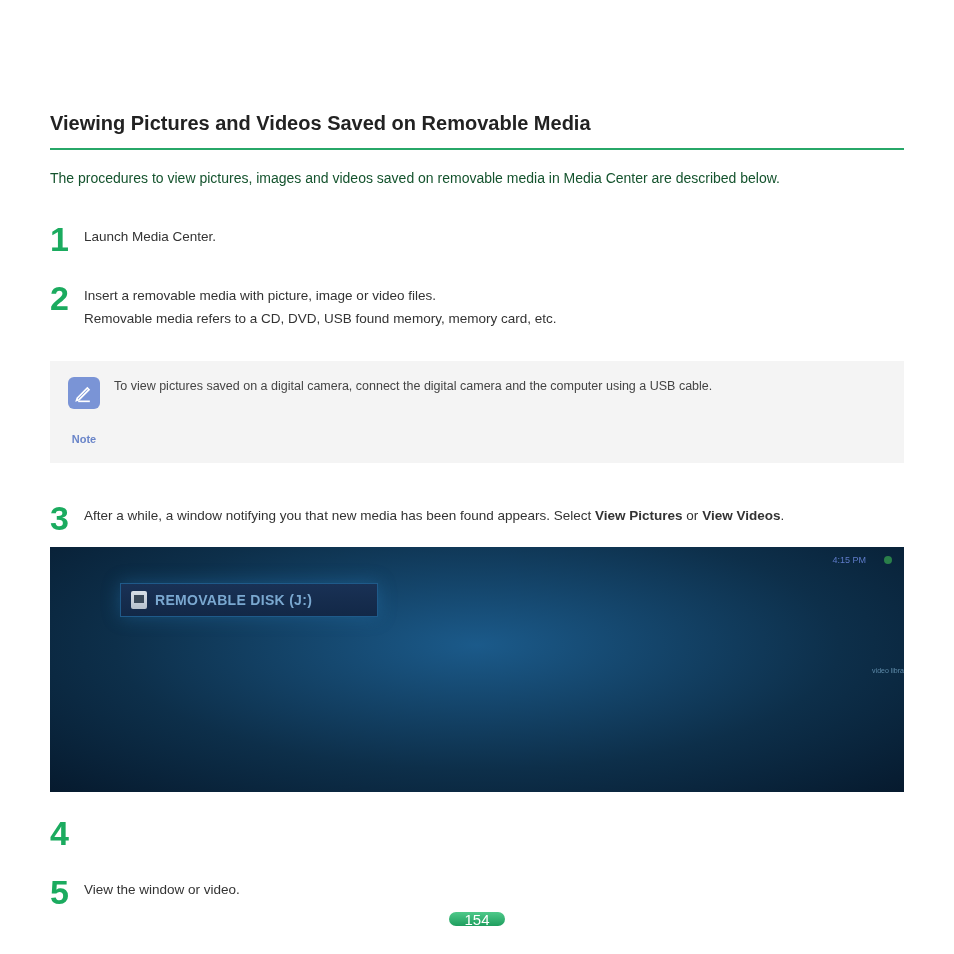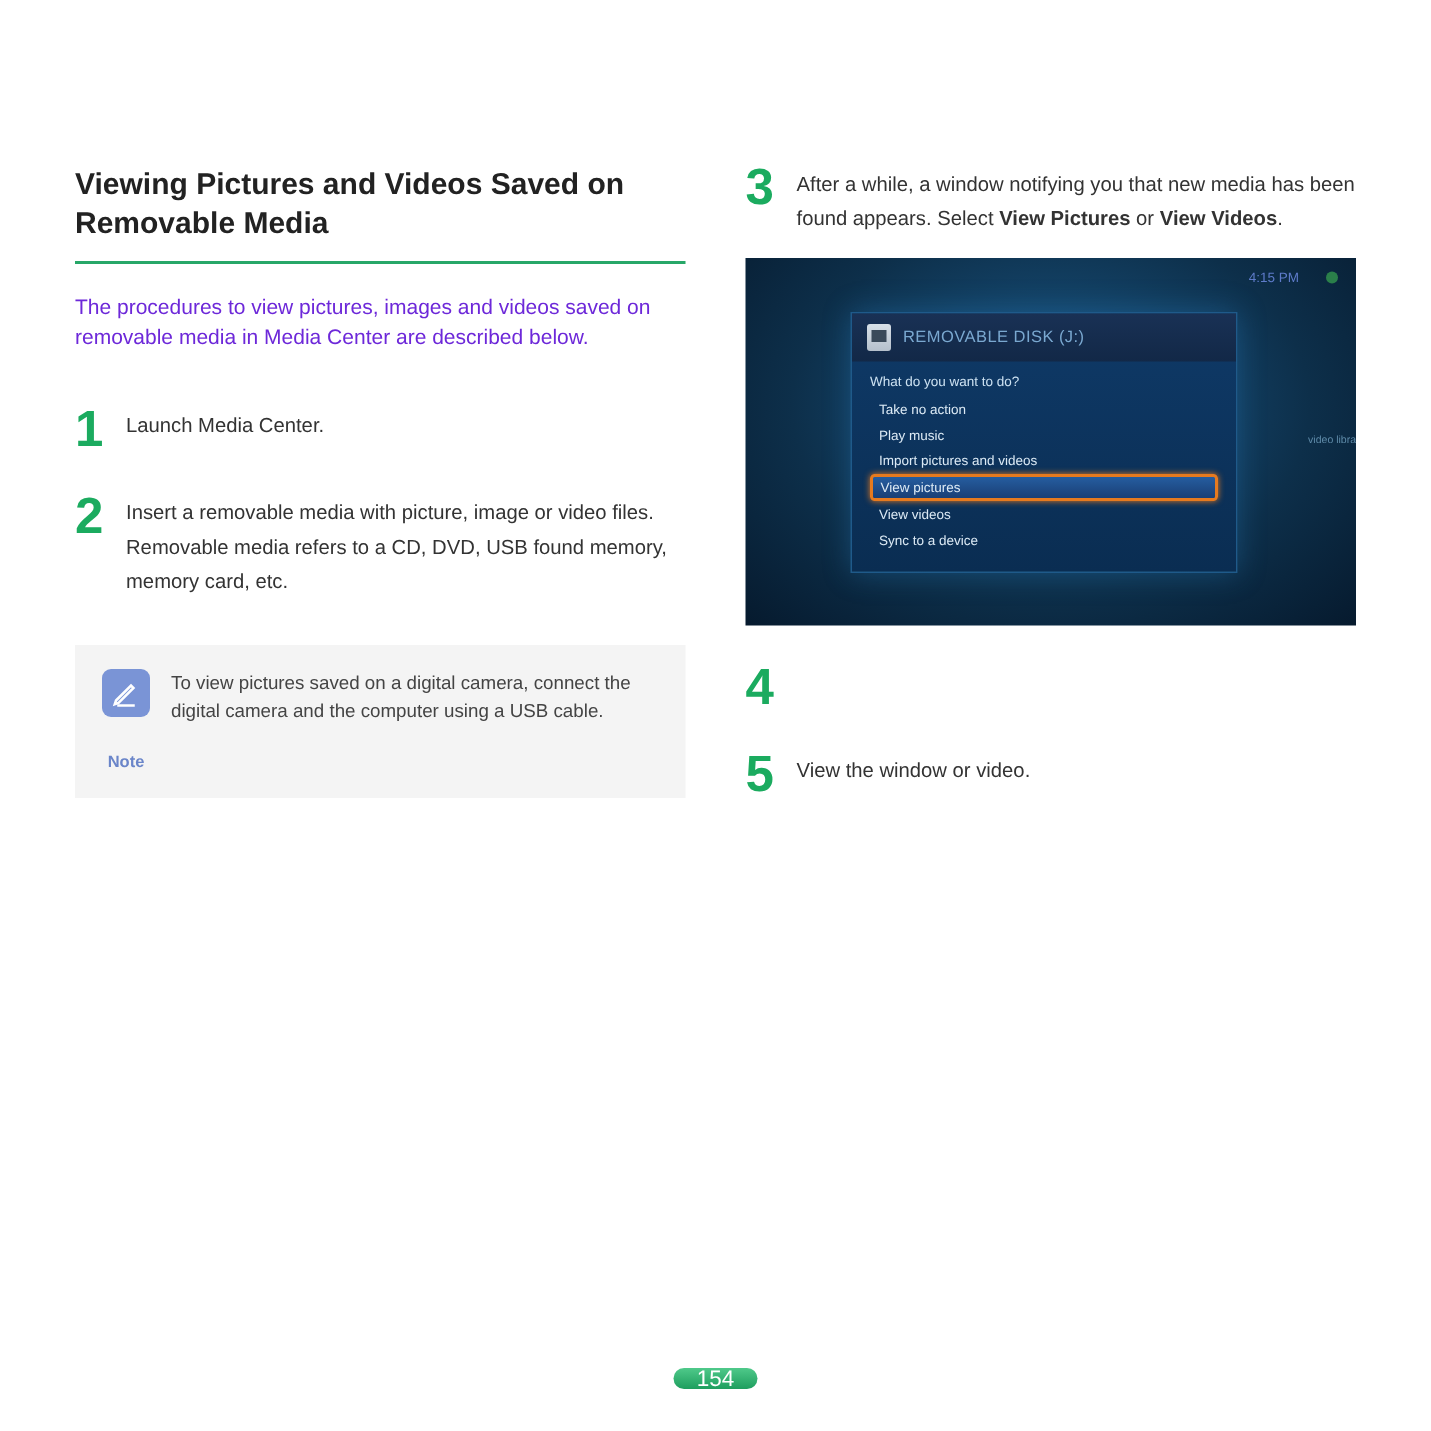--- a/index.html
+++ b/index.html
@@ -8,40 +8,41 @@
       height: 954px;
       background: #ffffff;
       font-family: Arial, Helvetica, sans-serif;
       color: #333;
       position: relative;
       padding: 110px 50px 50px 50px;
     }
     .columns {
       display: flex;
       gap: 40px;
+      flex-direction: column;
     }
     .col {
       flex: 1;
       min-width: 0;
     }
     .heading {
       font-size: 20px;
       font-weight: bold;
       color: #222;
       line-height: 1.3;
       margin-bottom: 12px;
     }
     .heading-rule {
       border: none;
       border-top: 2px solid #27a768;
       margin-bottom: 18px;
     }
     .intro {
       font-size: 14px;
-      color: #6d28d9;
+      color: #14532d;
       line-height: 1.45;
       margin-bottom: 36px;
     }
     .step {
       display: flex;
       gap: 10px;
       margin-bottom: 28px;
     }
     .step-num {
       font-size: 34px;
@@ -142,23 +143,23 @@
       width: 16px; height: 18px;
       background: linear-gradient(#d8e0e8, #b5c0cc);
       border-radius: 2px;
       position: relative;
     }
     .dlg-head-icon::after {
       content:''; position:absolute; left:3px; right:3px; top:4px; height:8px;
       background:#3a4a5a;
     }
     .dlg-head-title {
-      font-size: 11px;
+      font-size: 14px;
       color: #7aa8d0;
-      font-weight: normal;
+      font-weight: bold;
       letter-spacing: 0.3px;
     }
     .dlg-body { padding: 8px 12px 12px 12px; }
     .dlg-q {
       font-size: 9px;
       color: #cde2f2;
       margin-bottom: 6px;
     }
     .opt {
       font-size: 9px;
@@ -240,29 +241,20 @@
       <div class="shot-time">
         <span>4:15 PM</span>
         <span class="shot-dot"></span>
       </div>
       <div class="shot-side">video libra</div>
       <div class="dialog">
         <div class="dlg-head">
           <div class="dlg-head-icon"></div>
           <div class="dlg-head-title">REMOVABLE DISK (J:)</div>
         </div>
-        <div class="dlg-body">
-          <div class="dlg-q">What do you want to do?</div>
-          <div class="opt">Take no action</div>
-          <div class="opt">Play music</div>
-          <div class="opt">Import pictures and videos</div>
-          <div class="opt sel">View pictures</div>
-          <div class="opt">View videos</div>
-          <div class="opt">Sync to a device</div>
-        </div>
       </div>
     </div>
 
     <div class="step">
       <div class="step-num">4</div>
     </div>
 
     <div class="step">
       <div class="step-num">5</div>
       <div class="step-body">View the window or video.</div>

